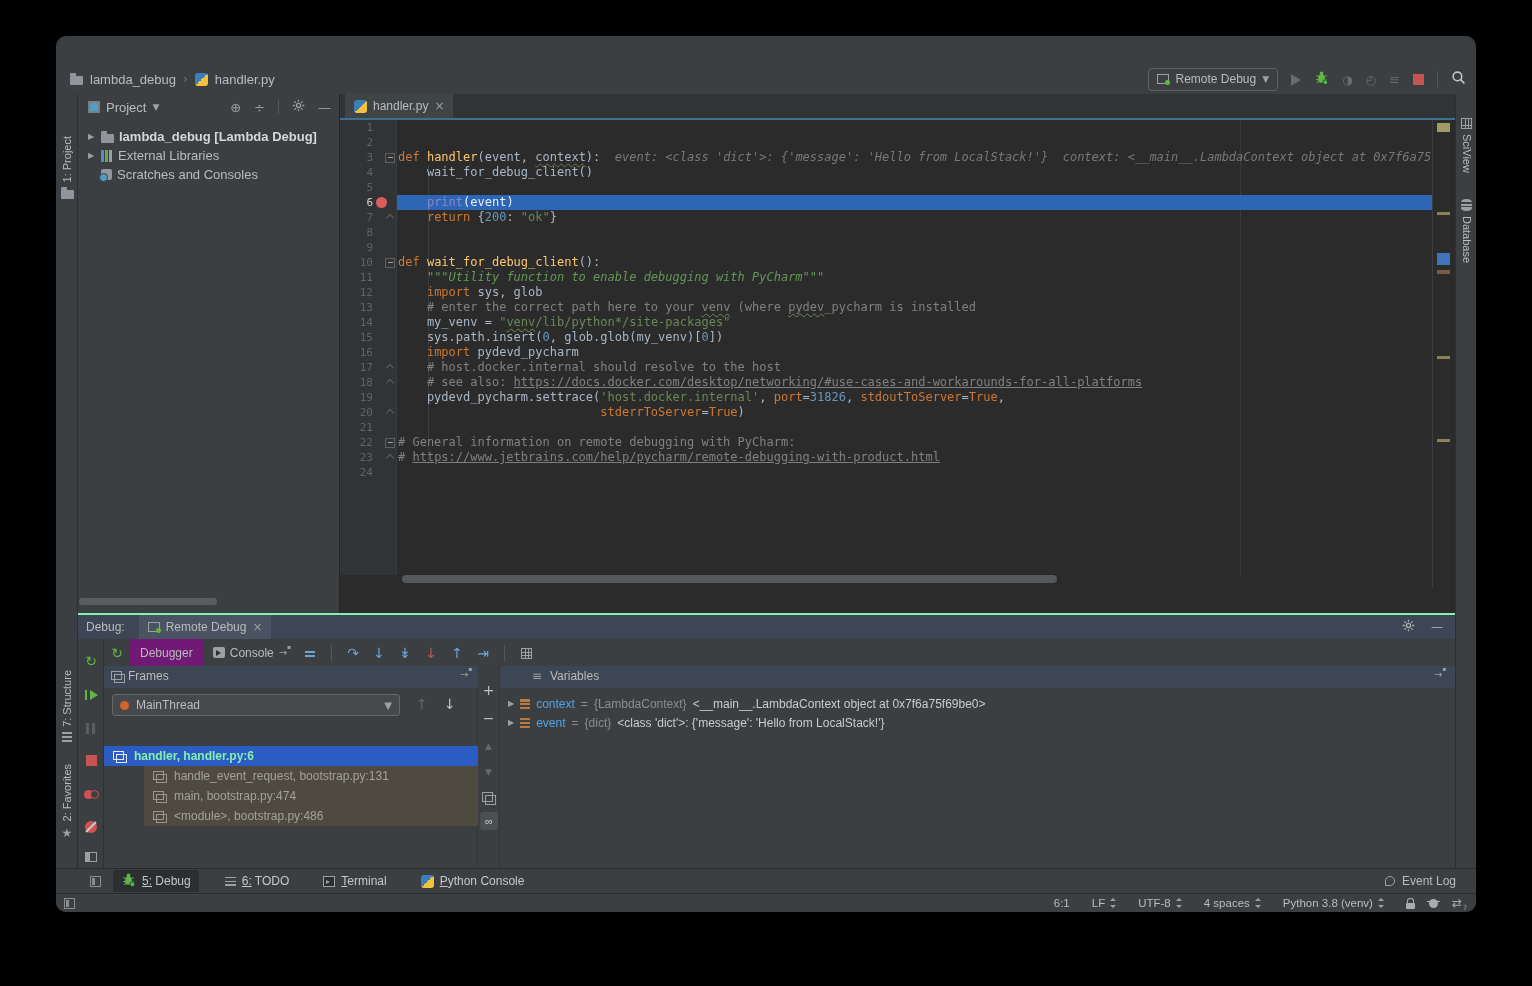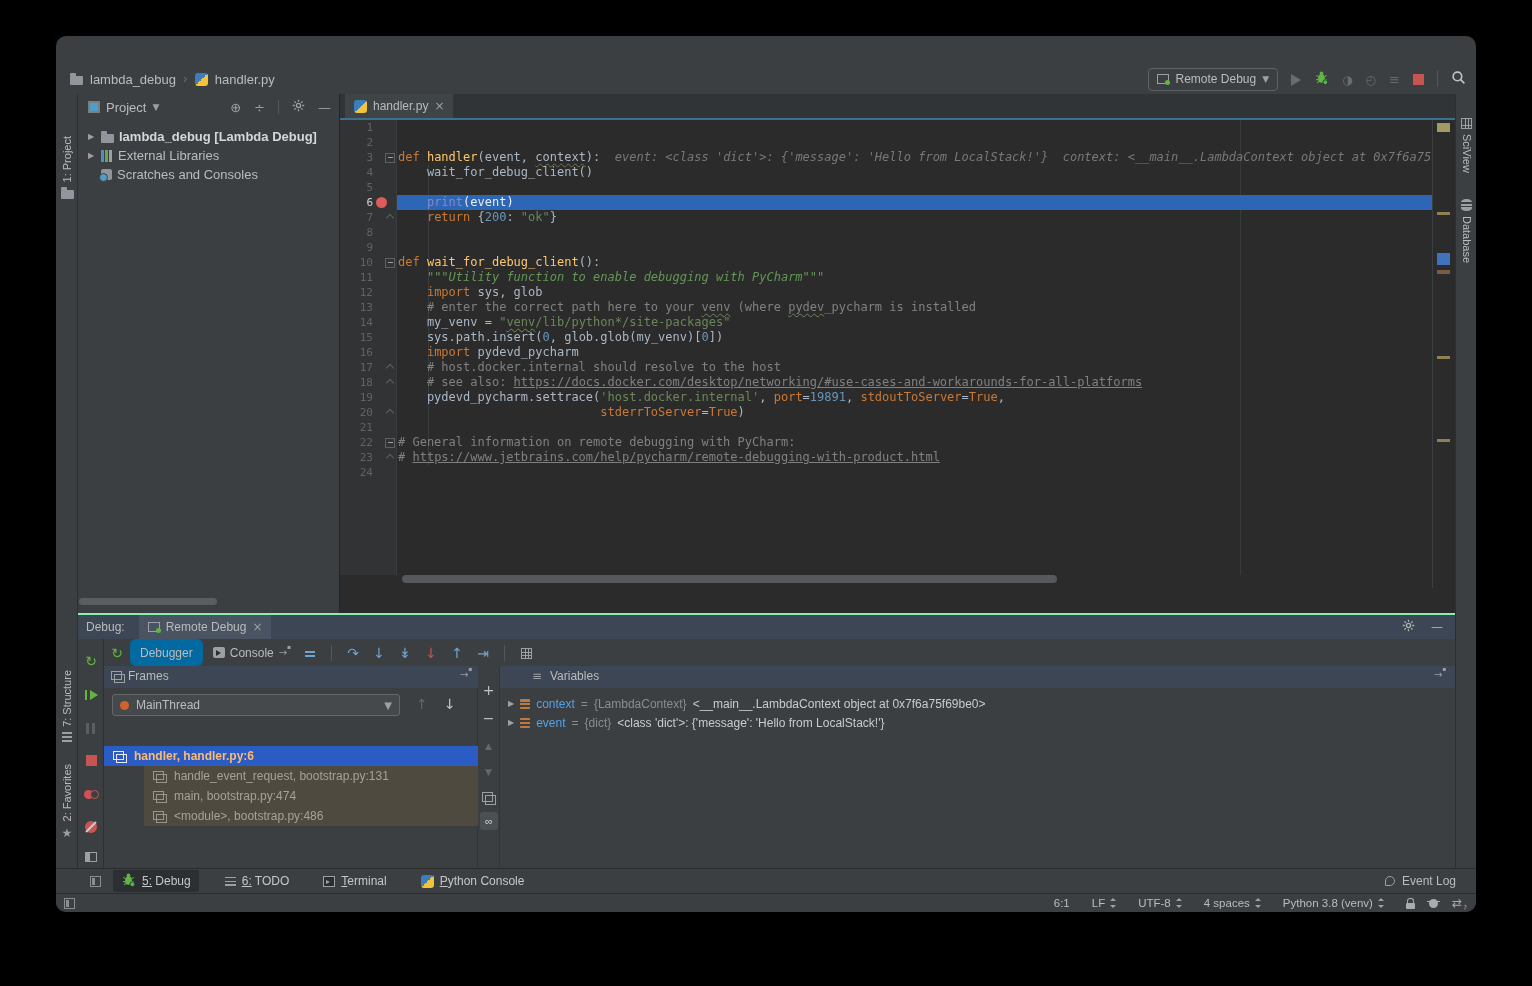--- a/index.html
+++ b/index.html
@@ -102,39 +102,39 @@
   .dheader{position:absolute;left:0;top:0;width:100%;height:24px;background:var(--header-bg,#3d4654);
     display:flex;align-items:center;font-size:12px;color:#bbbbbb;}
   .dheader .lbl{margin-left:8px;}
   .dtab-session{margin-left:14px;height:24px;display:flex;align-items:center;gap:6px;background:#49536;
     background:#495362;padding:0 9px;}
   .dheader .x{color:#9da0a2;}
   .dhicons{position:absolute;right:12px;top:0;height:24px;display:flex;align-items:center;gap:16px;color:#afb1b3;}
   .dtoolbar{position:absolute;left:26px;top:24px;width:1351px;height:27px;background:#3c3f41;
     display:flex;align-items:center;font-size:12px;color:#bbbbbb;}
   .dtab{height:27px;display:flex;align-items:center;gap:5px;padding:0 10px;}
-  .dtab.active{background:#0369a1;border-radius:6px;}
+  .dtab.active{background:#701a75;}
   .tb-divider{width:1px;height:16px;background:#55585a;margin:0 8px;}
   .stepbtn{width:26px;text-align:center;font-size:14px;color:#6fa3d1;}
   .dleft{position:absolute;left:0;top:24px;width:26px;height:231px;background:#3c3f41;
     border-right:1px solid #2e3133;box-sizing:border-box;}
   .dleft .ib{position:absolute;left:0;width:26px;text-align:center;}
   .pane-headers{position:absolute;left:26px;top:51px;width:1351px;height:22px;background:var(--header-bg,#3d4654);
     font-size:12px;color:#bbbbbb;}
   .frames-body{position:absolute;left:26px;top:73px;width:374px;height:182px;background:#3c3f41;
     border-right:1px solid #333639;box-sizing:border-box;}
   .thread-combo{position:absolute;left:8px;top:6px;width:288px;height:22px;background:#46494b;
     border:1px solid #646869;border-radius:3px;box-sizing:border-box;display:flex;align-items:center;
     gap:7px;padding:0 7px;font-size:12px;color:#bbbbbb;}
   .thread-combo .dot{width:9px;height:9px;border-radius:50%;background:#d2622c;}
   .thread-combo .dd{margin-left:auto;color:#9da0a2;font-size:10px;}
   .fnav{position:absolute;top:8px;font-size:14px;}
   .frow{position:absolute;left:0;width:374px;height:20px;display:flex;align-items:center;gap:7px;
     padding-left:8px;box-sizing:border-box;font-size:12px;color:#bbbbbb;}
-  .frow.sel{background:var(--selection,#2b5cc4);color:#fdba74;font-weight:bold;}
+  .frow.sel{background:var(--selection,#2b5cc4);color:#86efac;font-weight:bold;}
   .frow.lib{background:var(--library-frame,#4e4a40);color:#a3a29a;margin-left:40px;}
   .midstrip{position:absolute;left:400px;top:51px;width:22px;height:204px;background:#3c3f41;
     border-right:1px solid #333639;box-sizing:border-box;}
   .midstrip .ib{position:absolute;left:0;width:21px;text-align:center;}
   .glassbox{position:absolute;left:2px;width:18px;height:18px;background:#4b5052;border-radius:3px;
     text-align:center;line-height:18px;color:#cfd1d3;font-size:11px;}
   .vars-body{position:absolute;left:422px;top:73px;width:955px;height:182px;background:#3c3f41;}
   .vrow{position:absolute;left:0;width:100%;height:19px;display:flex;align-items:center;gap:6px;
     padding-left:8px;box-sizing:border-box;font-size:12px;}
   .vrow .tri{color:#9da0a2;font-size:8px;}
@@ -433,21 +433,21 @@
         <div class="cl"></div>
         <div class="cl"><span class="tk-k">def </span><span class="tk-f">wait_for_debug_client</span><span class="tk-p">():</span></div>
         <div class="cl"><span class="tk-p">    </span><span class="tk-d">"""Utility function to enable debugging with PyCharm"""</span></div>
         <div class="cl"><span class="tk-p">    </span><span class="tk-k">import</span><span class="tk-p"> sys, glob</span></div>
         <div class="cl"><span class="tk-p">    </span><span class="tk-c"># enter the correct path here to your </span><span class="tk-cw">venv</span><span class="tk-c"> (where </span><span class="tk-cw">pydev</span><span class="tk-c">_pycharm is installed</span></div>
         <div class="cl"><span class="tk-p">    my_venv = </span><span class="tk-s">"</span><span class="tk-sw">venv</span><span class="tk-s">/lib/python*/site-packages"</span></div>
         <div class="cl"><span class="tk-p">    sys.path.insert(</span><span class="tk-n">0</span><span class="tk-p">, glob.glob(my_venv)[</span><span class="tk-n">0</span><span class="tk-p">])</span></div>
         <div class="cl"><span class="tk-p">    </span><span class="tk-k">import</span><span class="tk-p"> pydevd_pycharm</span></div>
         <div class="cl"><span class="tk-p">    </span><span class="tk-c"># host.docker.internal should resolve to the host</span></div>
         <div class="cl"><span class="tk-p">    </span><span class="tk-c"># see also: </span><span class="tk-u">https://docs.docker.com/desktop/networking/#use-cases-and-workarounds-for-all-platforms</span></div>
-        <div class="cl"><span class="tk-p">    pydevd_pycharm.settrace(</span><span class="tk-s">'host.docker.internal'</span><span class="tk-p">, </span><span class="tk-a">port</span><span class="tk-p">=</span><span class="tk-n">19891</span><span class="tk-p">, </span><span class="tk-a">stdoutToServer</span><span class="tk-p">=</span><span class="tk-k">True</span><span class="tk-p">,</span></div>
+        <div class="cl"><span class="tk-p">    pydevd_pycharm.settrace(</span><span class="tk-s">'host.docker.internal'</span><span class="tk-p">, </span><span class="tk-a">port</span><span class="tk-p">=</span><span class="tk-n">31826</span><span class="tk-p">, </span><span class="tk-a">stdoutToServer</span><span class="tk-p">=</span><span class="tk-k">True</span><span class="tk-p">,</span></div>
         <div class="cl"><span class="tk-p">                            </span><span class="tk-a">stderrToServer</span><span class="tk-p">=</span><span class="tk-k">True</span><span class="tk-p">)</span></div>
         <div class="cl"></div>
         <div class="cl"><span class="tk-c"># General information on remote debugging with PyCharm:</span></div>
         <div class="cl"><span class="tk-c"># </span><span class="tk-u">https://www.jetbrains.com/help/pycharm/remote-debugging-with-product.html</span></div>
         <div class="cl"></div>
       </div>
     <div class="ehscroll"></div>
     <div class="stripe">
       <div class="smark" style="top:3px;height:9px;background:#a19a63"></div>
       <div class="smark" style="top:92px;height:3px;background:#8d8154"></div>

